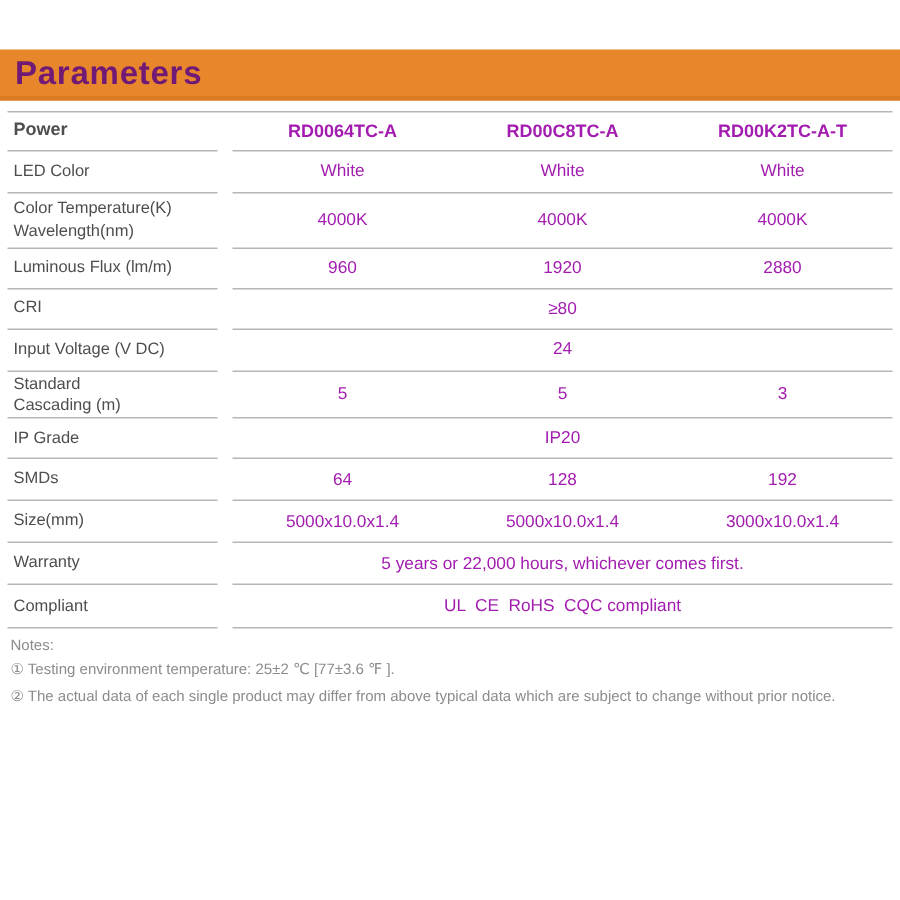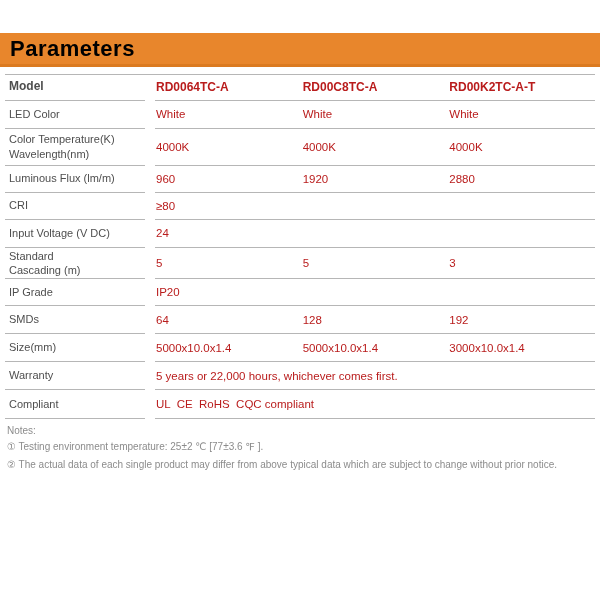--- a/index.html
+++ b/index.html
@@ -13,21 +13,21 @@
   }
   .title-bar {
     margin-top: 33px;
     height: 34px;
     background: #E8862C;
     border-bottom: 3px solid #DB7A20;
     display: flex;
     align-items: center;
   }
   .page-title {
-    color: #000000;
+    color: #701a75;
     font-size: 22px;
     font-weight: bold;
     padding-left: 10px;
     letter-spacing: 0.5px;
   }
   .table-wrap {
     margin: 7px 5px 0 5px;
     border-top: 1px solid #b6b6b6;
   }
   table.spec {
@@ -40,23 +40,24 @@
     border-bottom: 1px solid #b6b6b6;
     padding-left: 4px;
     font-size: 11px;
     line-height: 1.3;
     white-space: pre-line;
     color: #4e4e4e;
   }
   td.gap { border-bottom: none; }
   td.val {
     border-bottom: 1px solid #b6b6b6;
+    text-align: center;
     font-size: 11.5px;
     white-space: pre-wrap;
-    color: #b91c1c;
+    color: #a21caf;
   }
   tr.bold td { font-weight: bold; font-size: 12px; }
   tr.r25 { height: 25px; }
   tr.r27 { height: 27px; }
   tr.r28 { height: 28px; }
   tr.r29 { height: 29px; }
   tr.r31 { height: 31px; }
   tr.r37 { height: 37px; }
   .notes {
     margin: 6px 6px 0 7px;
@@ -77,21 +78,21 @@
   <table class="spec">
     <colgroup>
       <col style="width:140px">
         <col style="width:10px">
         <col>
         <col>
         <col>
     </colgroup>
     <tbody>
       <tr class="bold r25">
-        <td class="lbl">Model</td>
+        <td class="lbl">Power</td>
         <td class="gap"></td>
         <td class="val">RD0064TC-A</td>
         <td class="val">RD00C8TC-A</td>
         <td class="val">RD00K2TC-A-T</td>
       </tr>
       <tr class="r28">
         <td class="lbl">LED Color</td>
         <td class="gap"></td>
         <td class="val">White</td>
         <td class="val">White</td>

